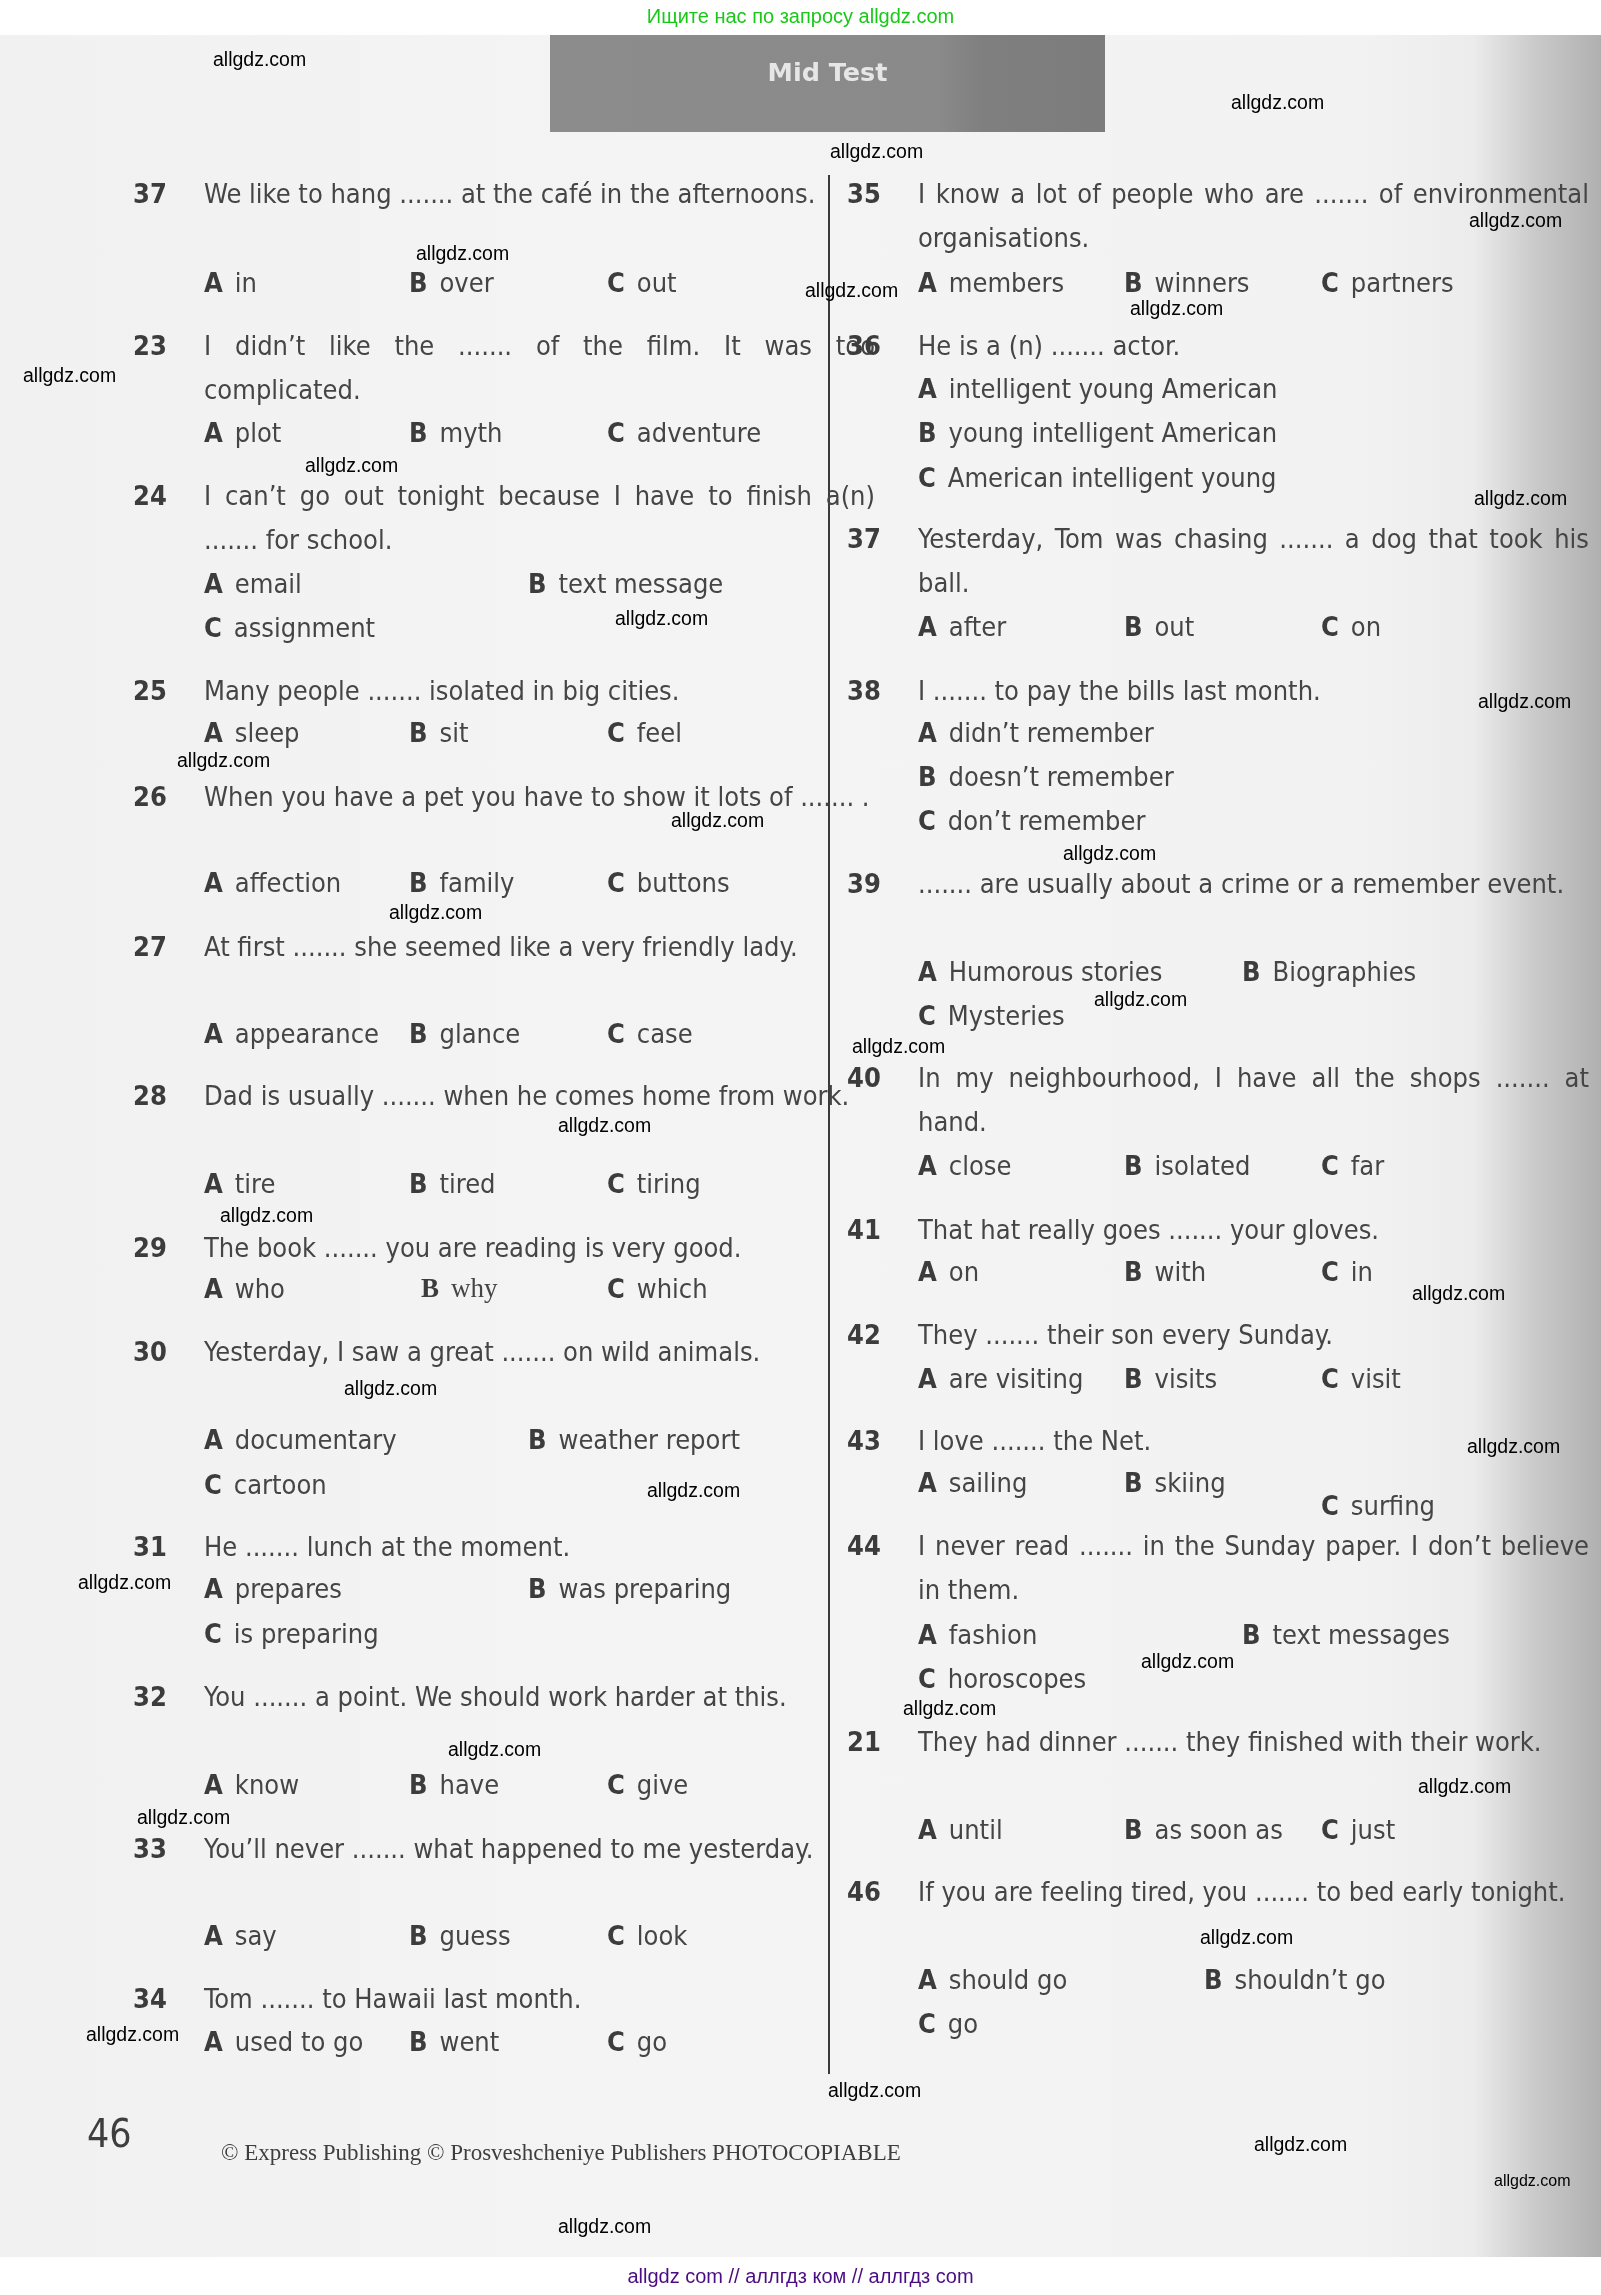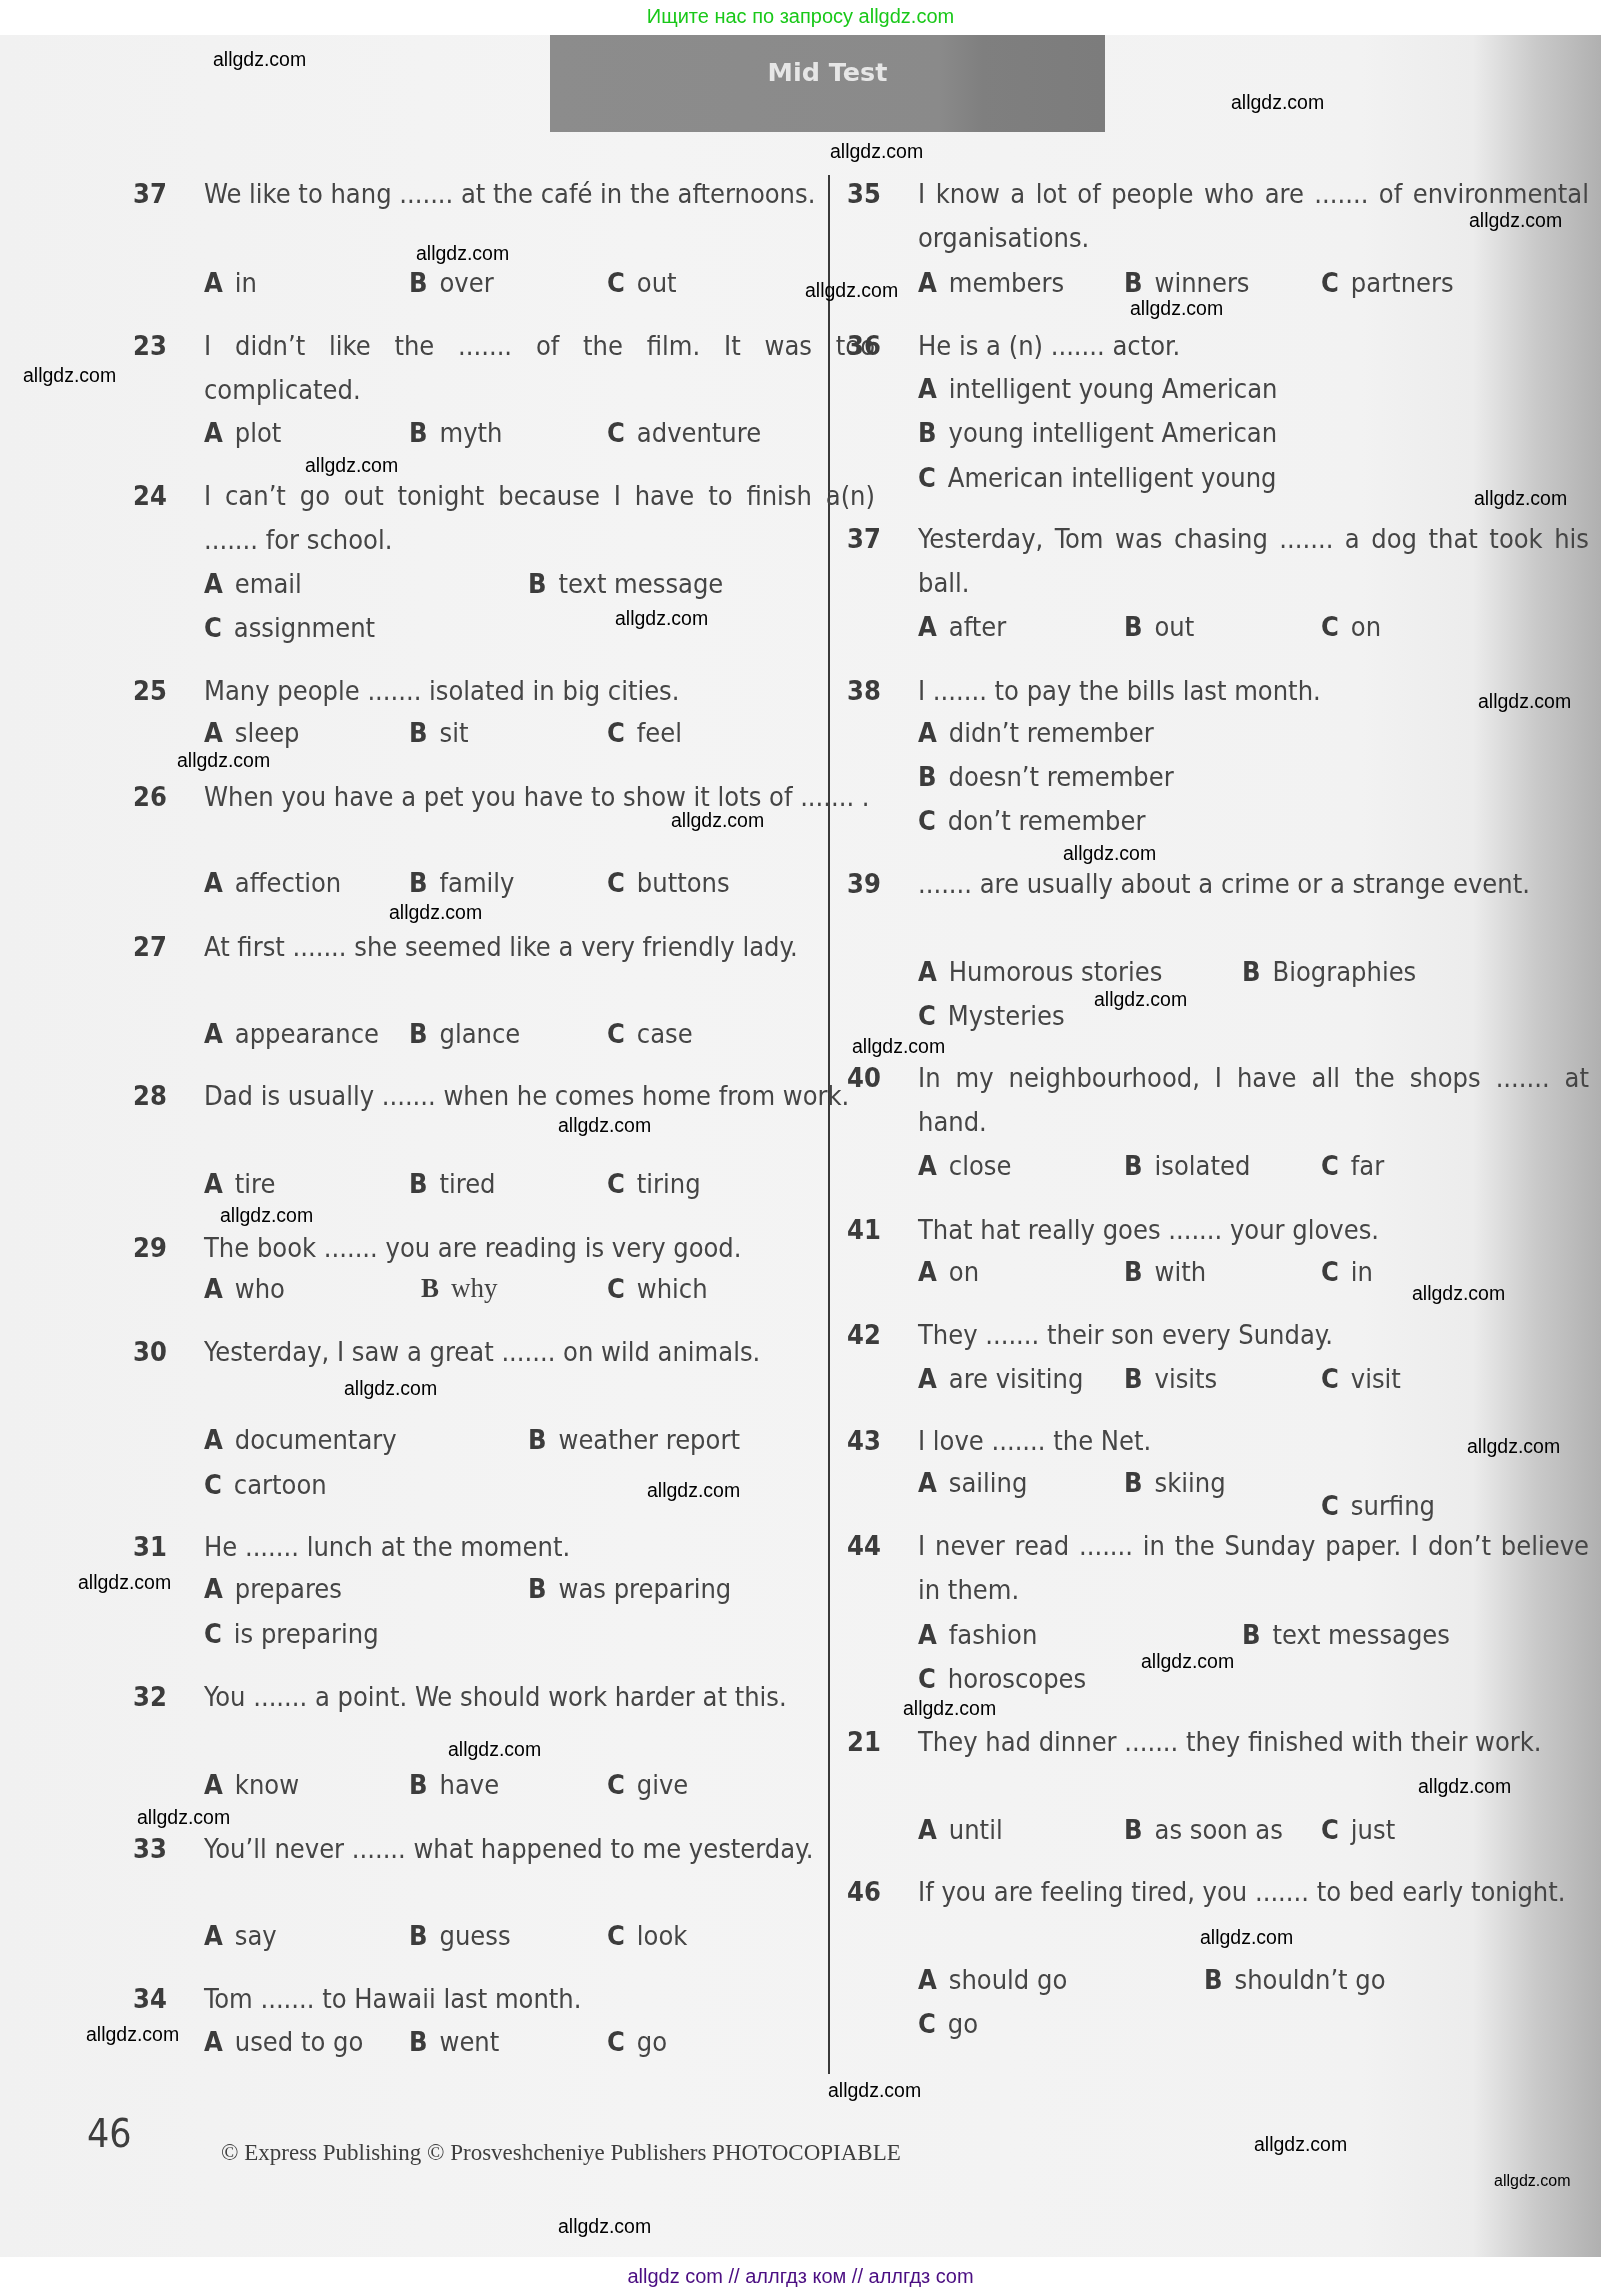--- a/index.html
+++ b/index.html
@@ -207,21 +207,21 @@
 <div class="q" style="left:847px;top:669px;">
   <span class="num">38</span>
   <span class="stem">I ....... to pay the bills last month.</span>
 </div>
 <div class="opt" style="left:918px;top:717px;"><span class="letter">A</span><span>didn’t remember</span></div>
 <div class="opt" style="left:918px;top:761px;"><span class="letter">B</span><span>doesn’t remember</span></div>
 <div class="opt" style="left:918px;top:805px;"><span class="letter">C</span><span>don’t remember</span></div>
 
 <div class="q" style="left:847px;top:862px;">
   <span class="num">39</span>
-  <span class="stem">....... are usually about a crime or a strange event.</span>
+  <span class="stem">....... are usually about a crime or a remember event.</span>
 </div>
 <div class="opt" style="left:918px;top:956px;"><span class="letter">A</span><span>Humorous stories</span></div>
 <div class="opt" style="left:1242px;top:956px;"><span class="letter">B</span><span>Biographies</span></div>
 <div class="opt" style="left:918px;top:1000px;"><span class="letter">C</span><span>Mysteries</span></div>
 
 <div class="q" style="left:847px;top:1056px;">
   <span class="num">40</span>
   <span class="stem">In my neighbourhood, I have all the shops ....... at hand.</span>
 </div>
 <div class="opt" style="left:918px;top:1150px;"><span class="letter">A</span><span>close</span></div>

